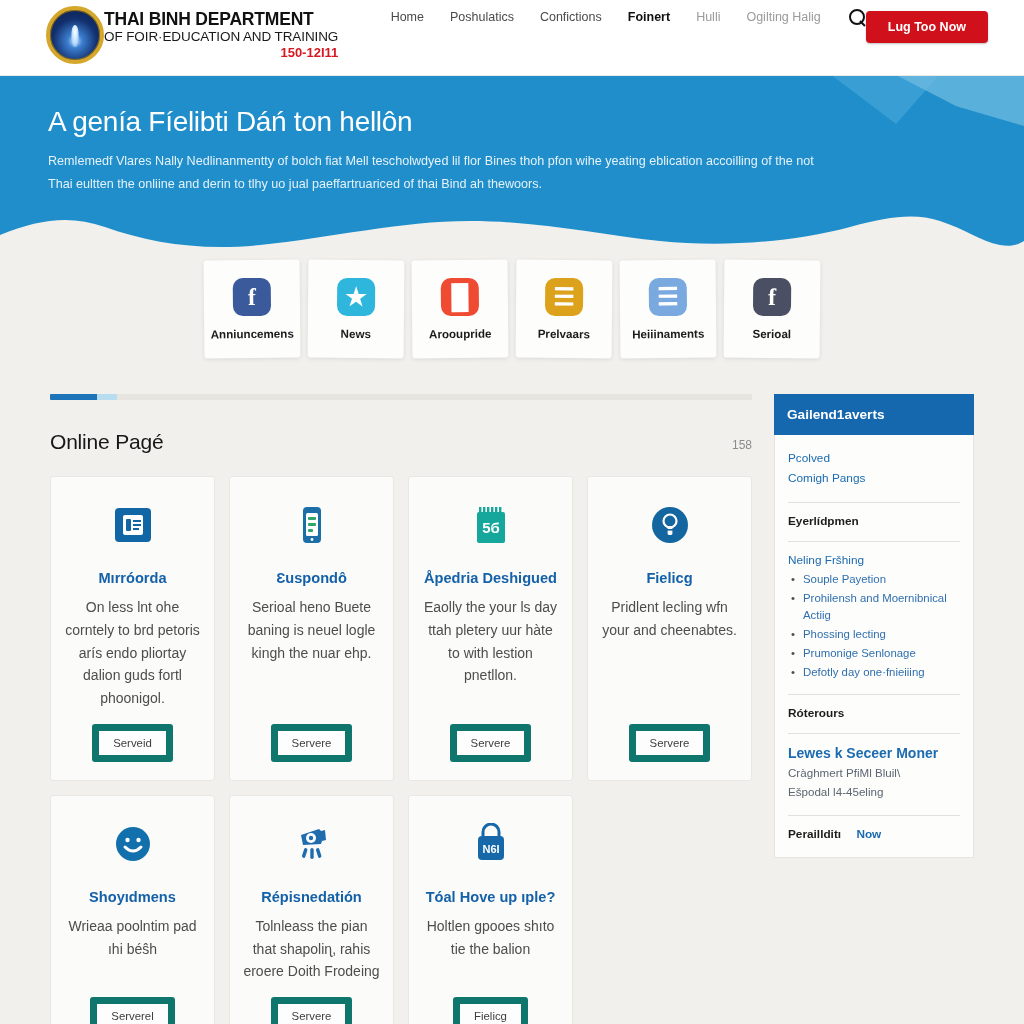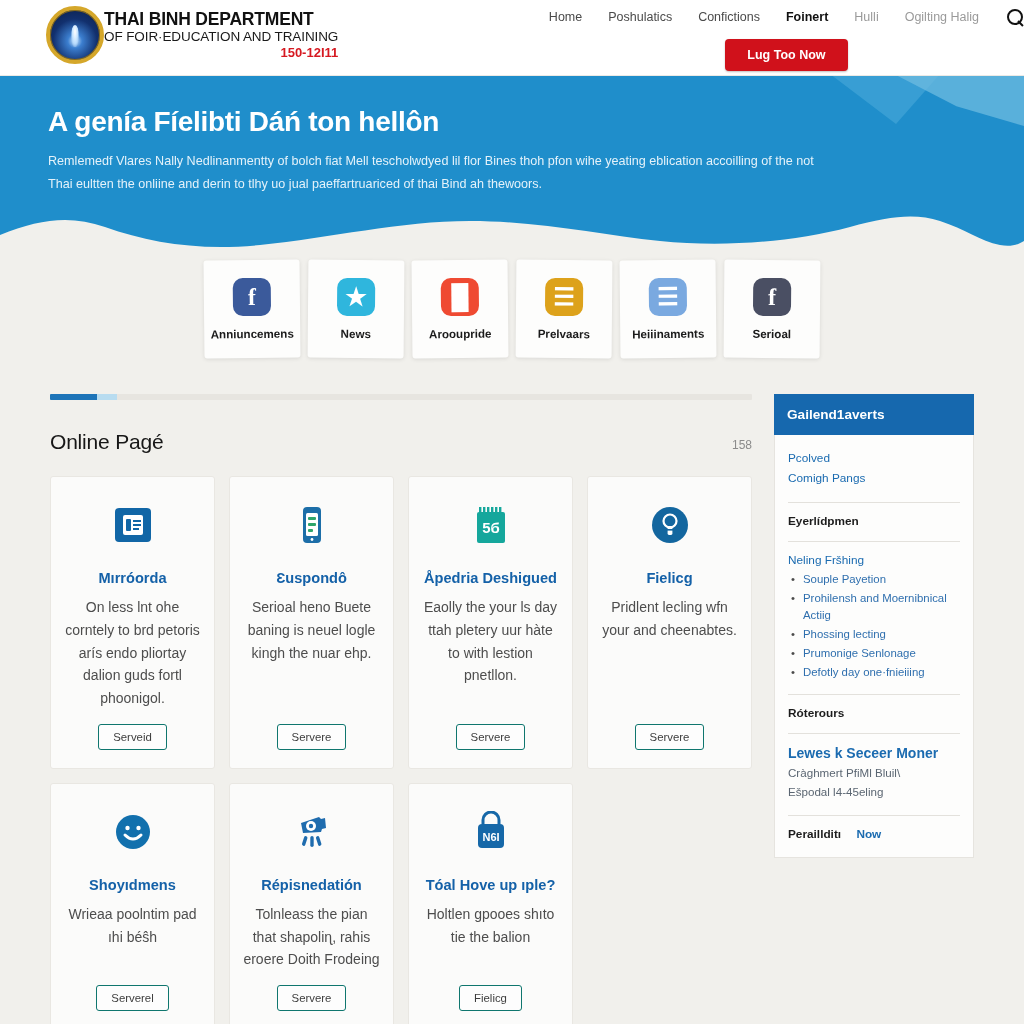--- a/index.html
+++ b/index.html
@@ -50,23 +50,24 @@
   }
   .brand-line2 {
     font-size: 13.5px; color: #1a1a1a; letter-spacing: -0.1px; margin-top: 1px;
   }
   .brand-line3 {
     font-size: 13px; font-weight: bold; color: #d61921; text-align: right; margin-top: 2px;
   }
 
   .nav-wrap {
     margin-left: auto;
-    display: flex;
-    flex-direction: column;
-    align-items: center;
+    padding-right: 36px;
+    display: flex;
+    flex-direction: row;
+    align-items: flex-start;
   }
   .nav {
     display: flex;
     align-items: center;
     gap: 26px;
     padding-top: 6px;
     height: 28px;
   }
   .nav-item {
     font-size: 12.5px;
@@ -130,21 +131,21 @@
     top: -2px; right: 84px;
     width: 110px; height: 50px;
     background: #3ea3d6;
     clip-path: polygon(0 0, 100% 0, 60% 100%);
     opacity: .8;
   }
   .hero-inner { padding: 30px 46px 0 48px; position: relative; z-index: 2; }
   .hero-title {
     color: #ffffff;
     font-size: 28px;
-    font-weight: bold;
+    font-weight: normal;
     letter-spacing: -0.3px;
   }
   .hero-sub {
     color: #e4f2fa;
     font-size: 12.6px;
     line-height: 1.82;
     margin-top: 12px;
     max-width: 790px;
   }
   .wave {
@@ -266,21 +267,21 @@
   }
   .card-desc {
     font-size: 14px;
     color: #4d4d4d;
     line-height: 1.62;
     flex: 1;
   }
   .card-btn {
     margin-top: 14px;
     background: #fdfdfd;
-    border: 1px solid #0f766e;
+    border: 7px solid #0f766e;
     border-radius: 3px;
     font-size: 11.4px;
     color: #3d3d3d;
     padding: 6px 14px;
     cursor: pointer;
     font-family: "Liberation Sans", sans-serif;
   }
 
   
   .side-box {

